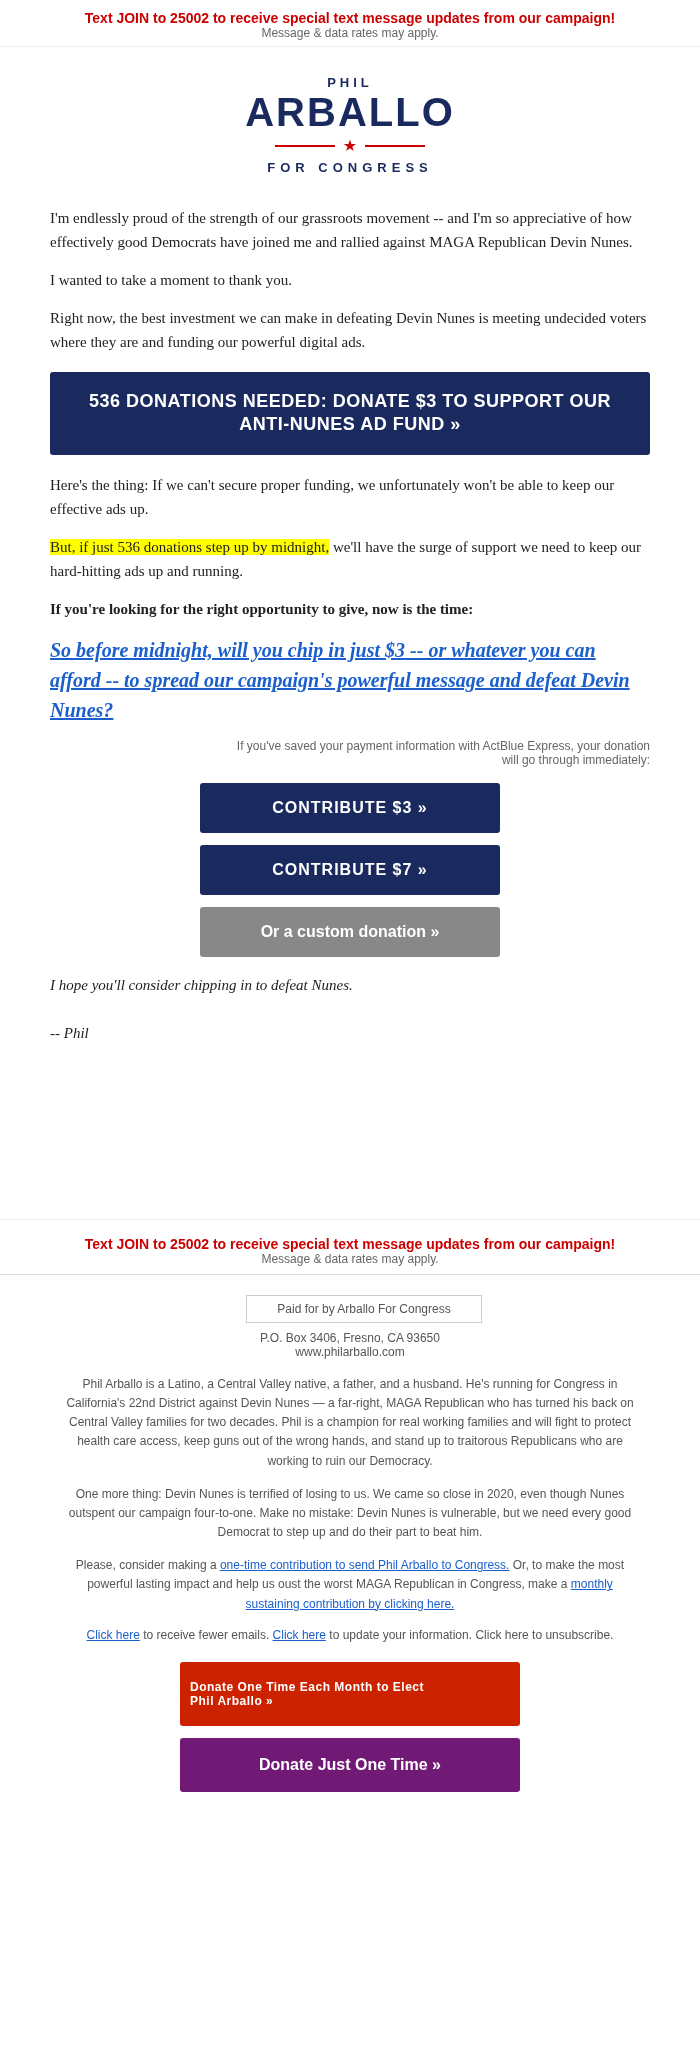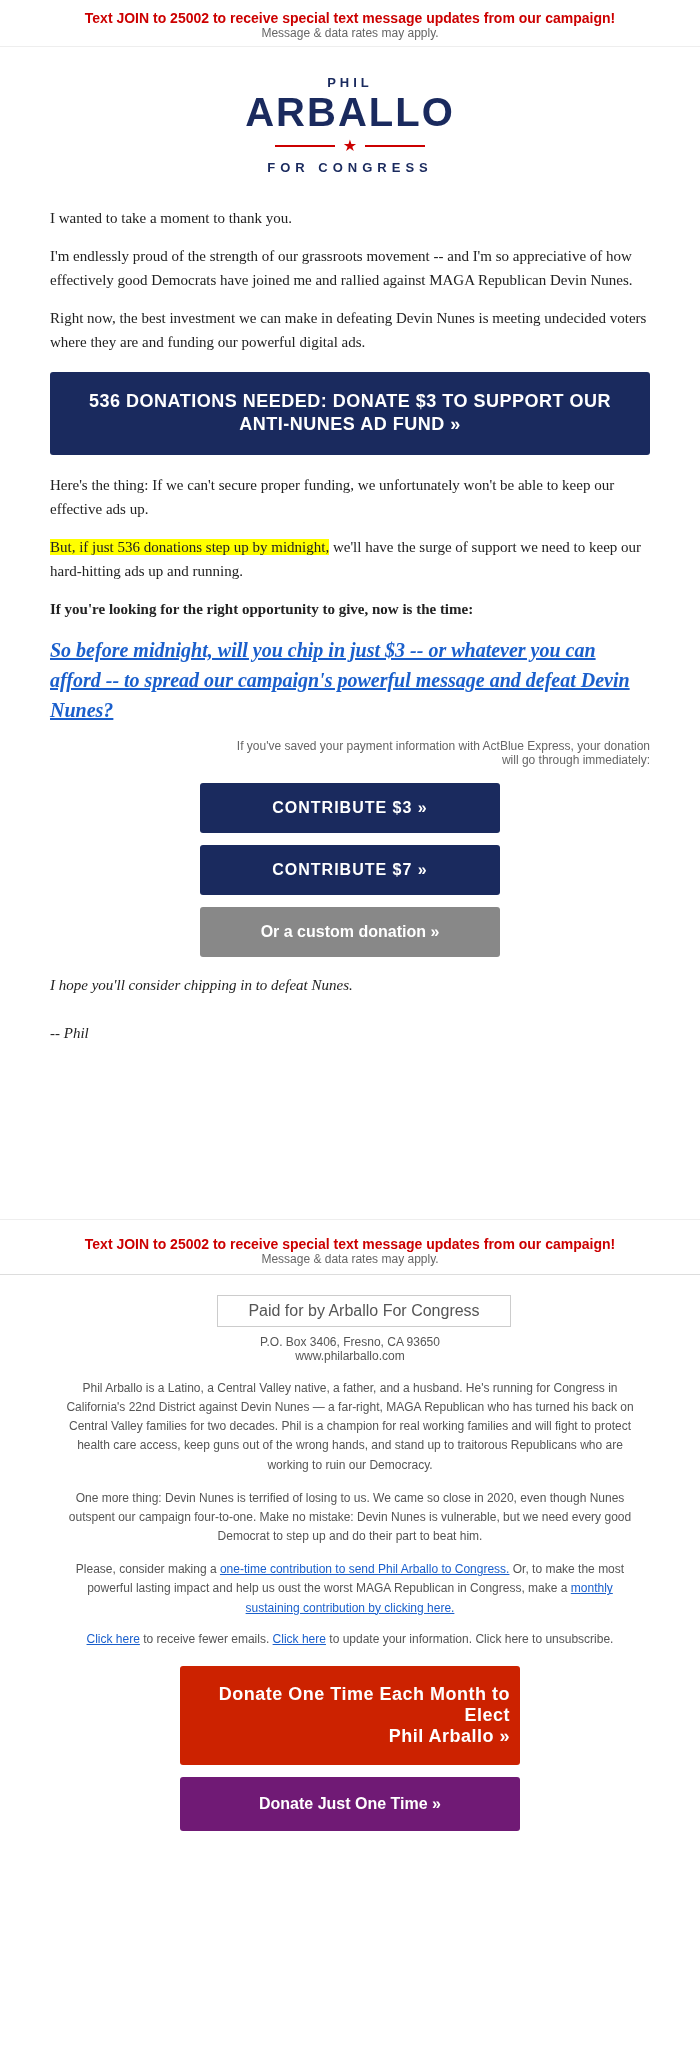--- a/index.html
+++ b/index.html
@@ -196,21 +196,21 @@
     .footer {
       padding: 20px 60px;
       text-align: center;
       border-top: 1px solid #ddd;
     }
     .footer-paid-for {
       border: 1px solid #ccc;
       display: inline-block;
       padding: 6px 30px;
       font-family: Arial, sans-serif;
-      font-size: 16px;
+      font-size: 12px;
       color: #555;
       margin-bottom: 8px;
       margin-left: 28px;
     }
     .footer-address {
       font-family: Arial, sans-serif;
       font-size: 12px;
       color: #555;
       margin-bottom: 16px;
     }
@@ -233,23 +233,23 @@
     }
 
     
     .btn-red-donate {
       display: block;
       width: 340px;
       margin: 0 auto 12px;
       padding: 18px 10px;
       background: #cc2200;
       color: #fff;
-      text-align: right;
-      font-family: Arial, Helvetica, sans-serif;
-      font-size: 18px;
+      text-align: left;
+      font-family: Arial, Helvetica, sans-serif;
+      font-size: 12px;
       font-weight: 900;
       letter-spacing: 0.5px;
       border: none;
       cursor: pointer;
       border-radius: 3px;
     }
     .btn-gray-donate {
       display: block;
       width: 340px;
       margin: 0 auto 12px;
@@ -278,25 +278,25 @@
   <span class="logo-arballo">ARBALLO</span>
   <div class="logo-star-line">
     <div class="logo-line"></div>
     <span class="logo-star">★</span>
     <div class="logo-line"></div>
   </div>
   <span class="logo-congress">FOR CONGRESS</span>
 </div>
 
 <div class="content">
-  <p>I wanted to take a moment to thank you.</p>
-
   <p>
     <span>I'm endlessly proud of the strength of our grassroots movement -- </span><span class="italic-block">and I'm so appreciative of how effectively good Democrats have joined me and rallied against MAGA Republican Devin Nunes.</span>
   </p>
+
+  <p>I wanted to take a moment to thank you.</p>
 
 
   <p>Right now, the best investment we can make in defeating Devin Nunes is meeting undecided voters where they are and funding our powerful digital ads.</p>
 
   <div class="cta-banner">
     <div class="cta-banner-text">536 DONATIONS NEEDED: DONATE $3 TO SUPPORT OUR ANTI-NUNES AD FUND »</div>
   </div>
 
   <p>Here's the thing: If we can't secure proper funding, we unfortunately won't be able to keep our effective ads up.</p>
 

